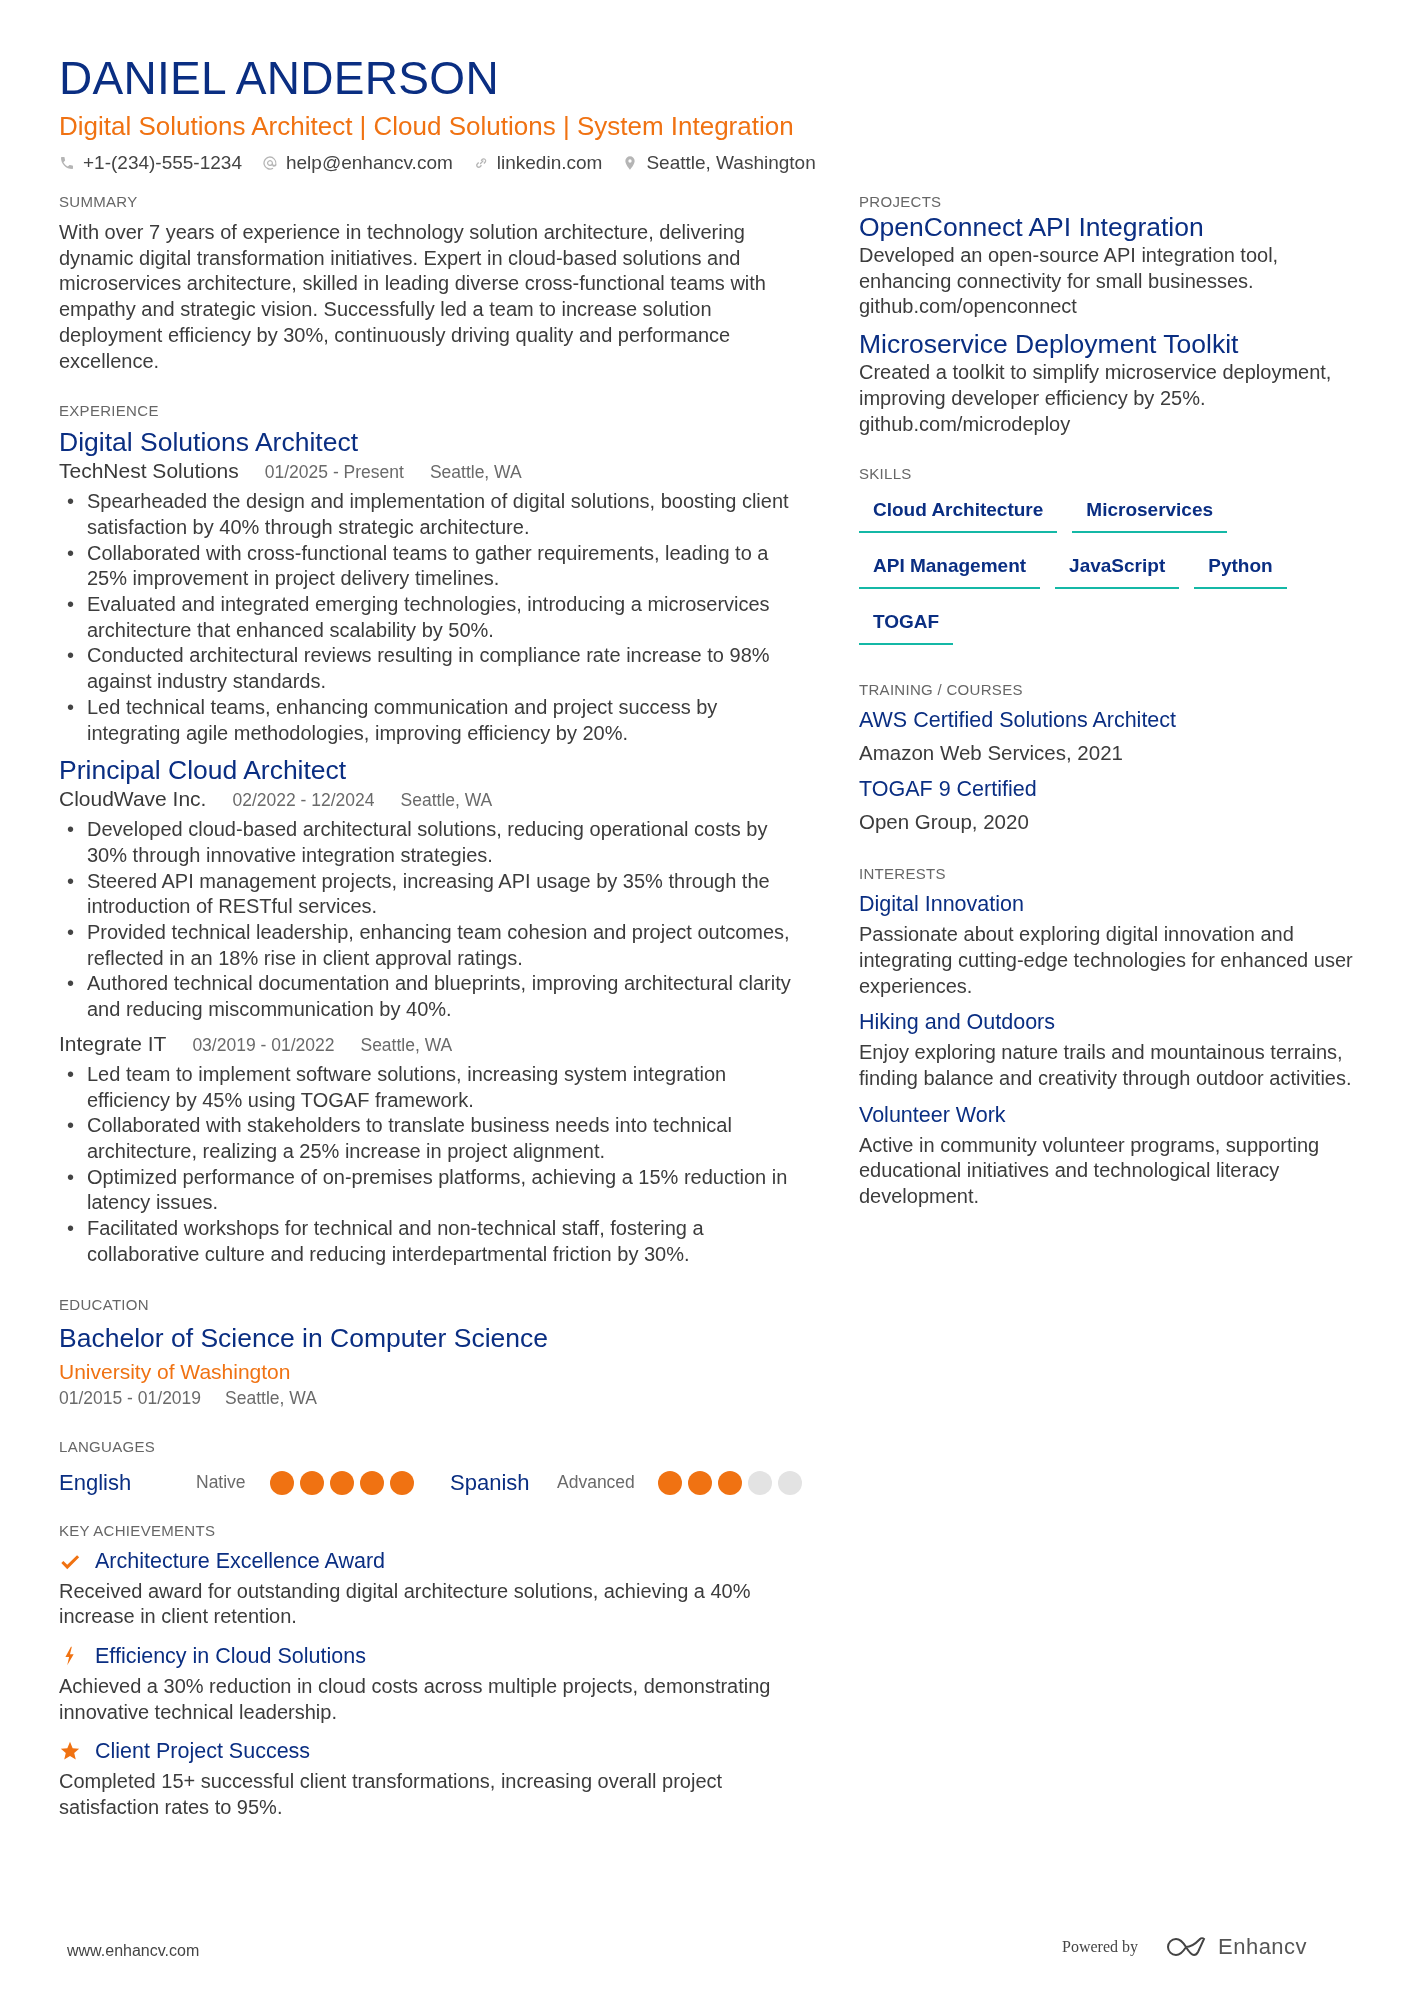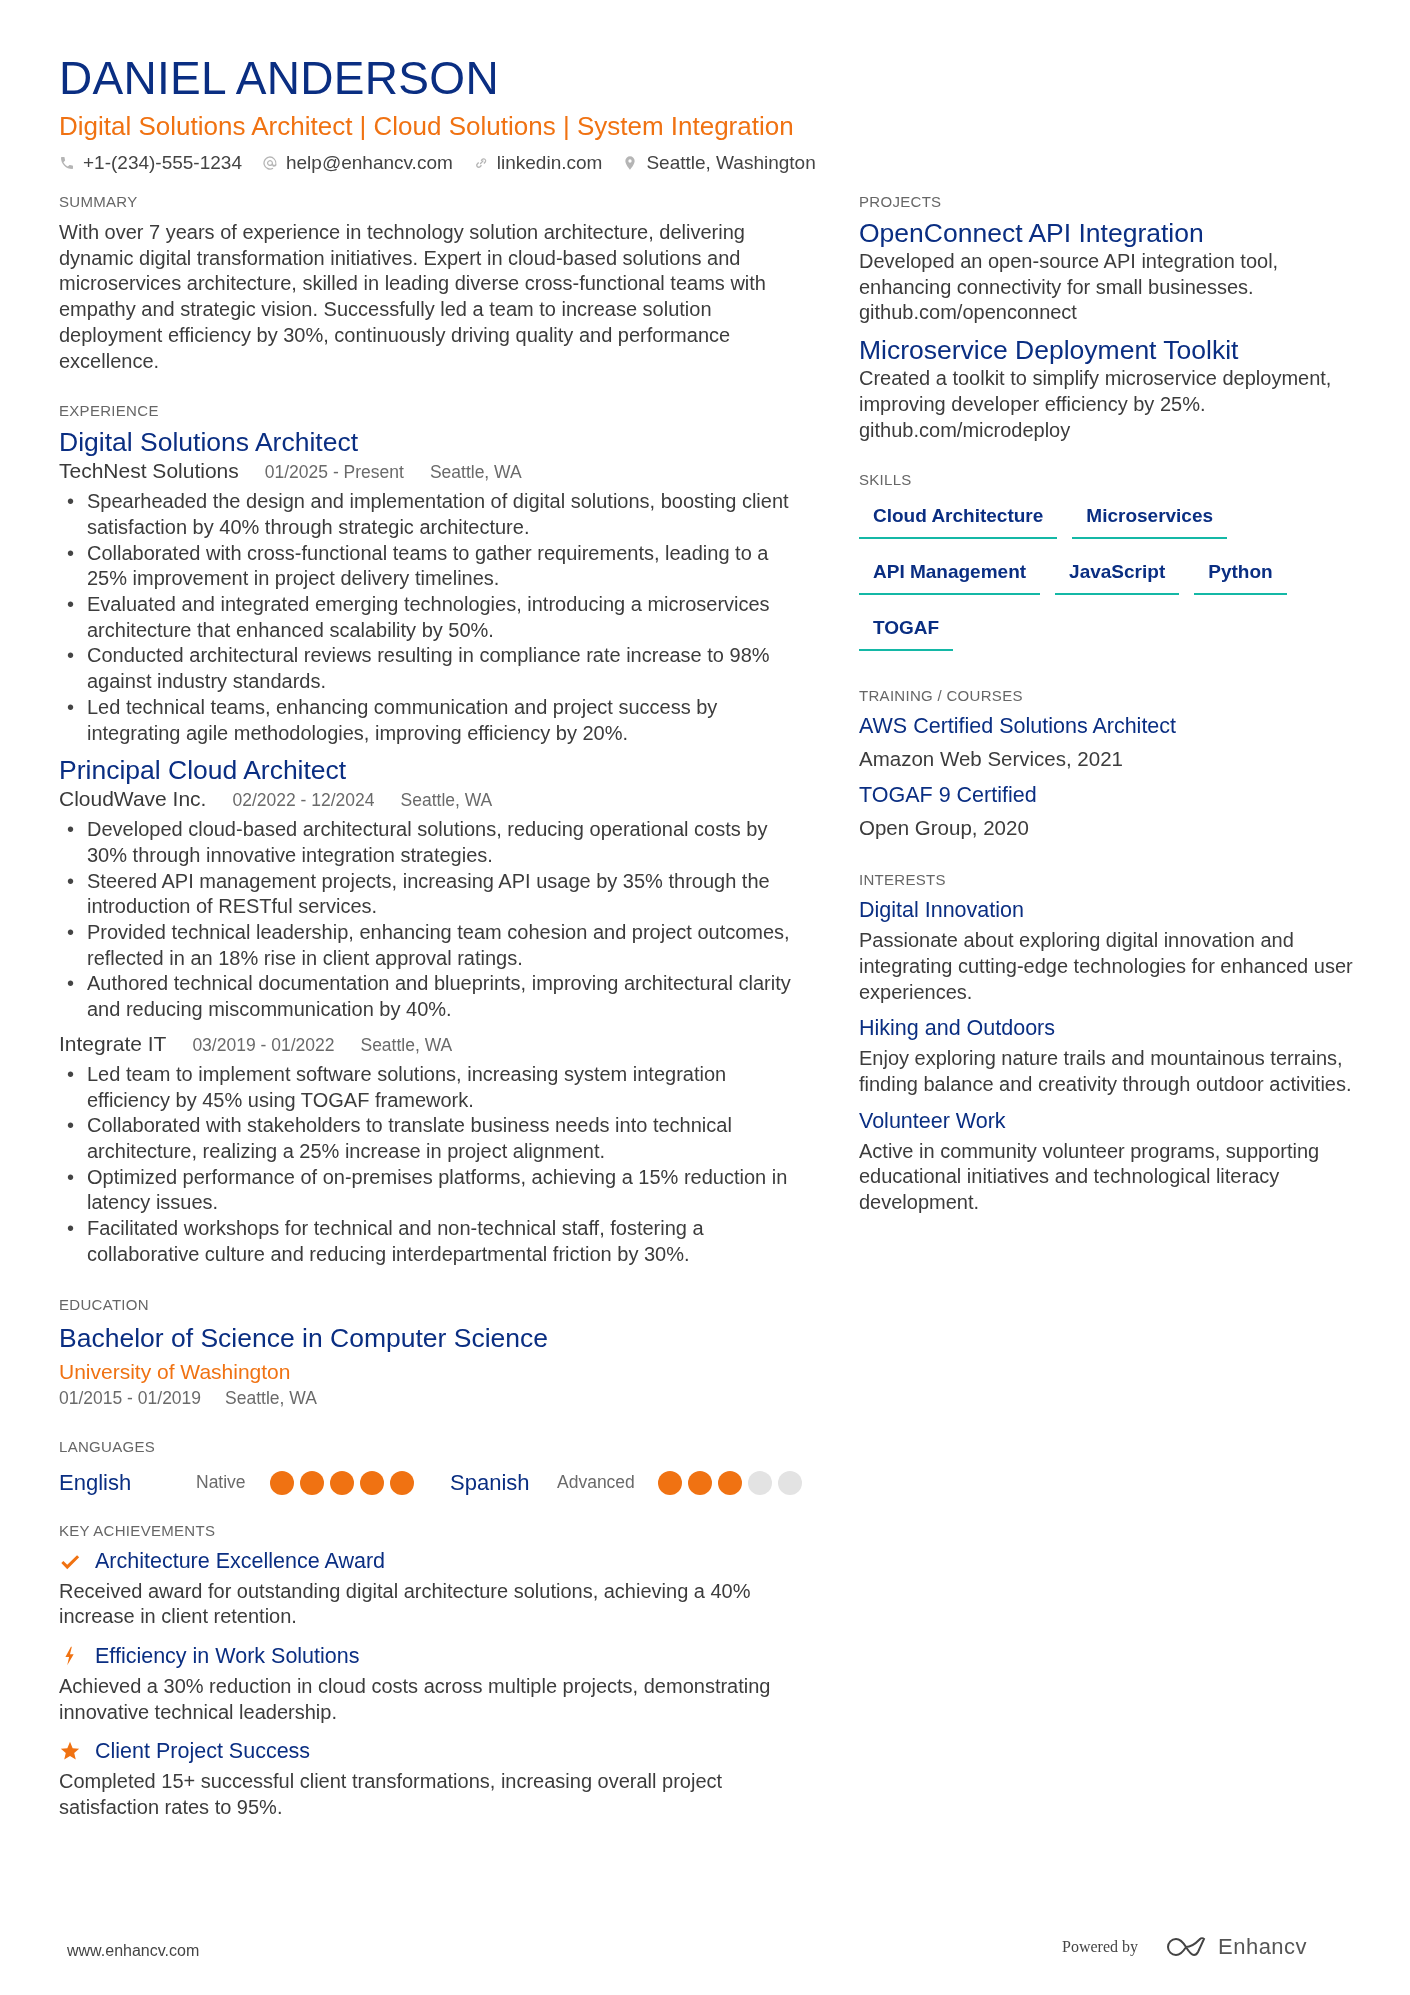--- a/index.html
+++ b/index.html
@@ -49,21 +49,21 @@
 
   .ach { margin-top: 5px; }
   .ach-head { display: flex; align-items: center; gap: 14px; line-height: 32px; }
   .ach-icon { width: 22px; height: 22px; display: flex; align-items: center; justify-content: center; }
   .ach-icon svg { width: 22px; height: 22px; fill: #f07212; }
   .ach-title { font-size: 21.5px; color: #0a2e82; }
   .ach-desc { margin-top: 2px; }
   .ach + .ach { margin-top: 10px; }
 
   
-  .proj-title { font-size: 26.5px; color: #0a2e82; line-height: 32px; margin-top: 6px; }
+  .proj-title { font-size: 26.5px; color: #0a2e82; line-height: 32px; }
   .proj + .proj { margin-top: 8px; }
 
   .skills { display: flex; flex-wrap: wrap; column-gap: 15px; row-gap: 20px; margin-top: 14px; width: 500px; }
   .skill { font-size: 19px; font-weight: 700; color: #0a2e82; padding: 0 14px 8px 14px; border-bottom: 2px solid #14b8a6; line-height: 26px; }
 
   .course-title { font-size: 21.5px; color: #0a2e82; line-height: 30px; margin-top: 6px; }
   .course-org { font-size: 20.5px; color: #3c3c3c; line-height: 30px; margin-top: 3px; }
   .course + .course { margin-top: 4px; }
 
   .int-title { font-size: 21.5px; color: #0a2e82; line-height: 30px; margin-top: 6px; }
@@ -218,21 +218,21 @@
         <div class="body-text ach-desc">Received award for outstanding digital architecture solutions, achieving a 40% increase in client retention.</div>
       </div>
 
       <div class="ach">
         <div class="ach-head">
           <span class="ach-icon">
             <svg viewBox="0 0 24 24">
                 <path d="M13 2 7 13h4l-2 9 7-12h-4l2-8z"></path>
               </svg>
           </span>
-          <span class="ach-title">Efficiency in Work Solutions</span>
+          <span class="ach-title">Efficiency in Cloud Solutions</span>
         </div>
         <div class="body-text ach-desc">Achieved a 30% reduction in cloud costs across multiple projects, demonstrating innovative technical leadership.</div>
       </div>
 
       <div class="ach">
         <div class="ach-head">
           <span class="ach-icon">
             <svg viewBox="0 0 24 24">
                 <path d="M12 2l2.9 6.9 7.1.6-5.4 4.7 1.7 7.1L12 17.5 5.7 21.3l1.7-7.1L2 9.5l7.1-.6z"></path>
               </svg>

